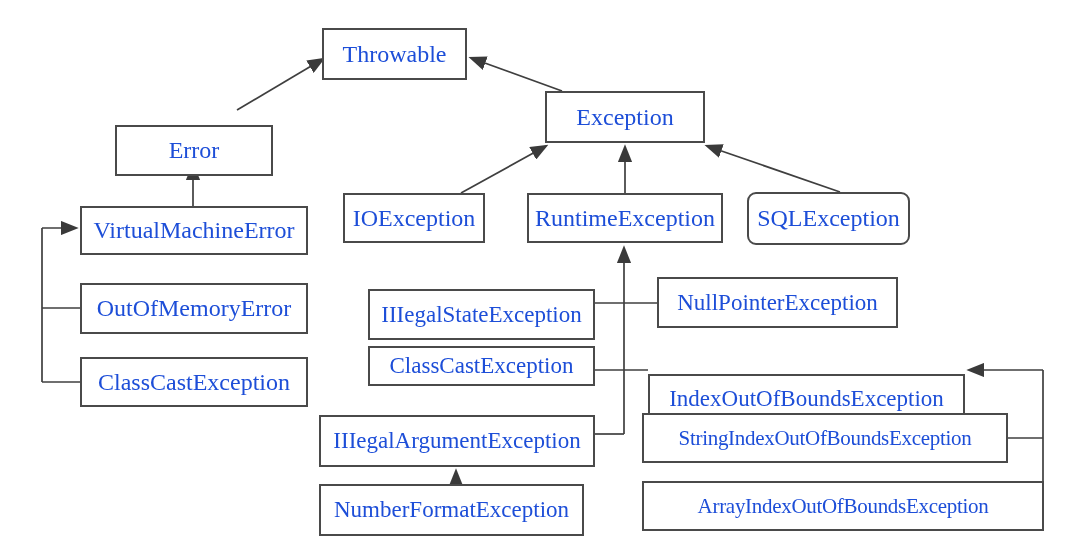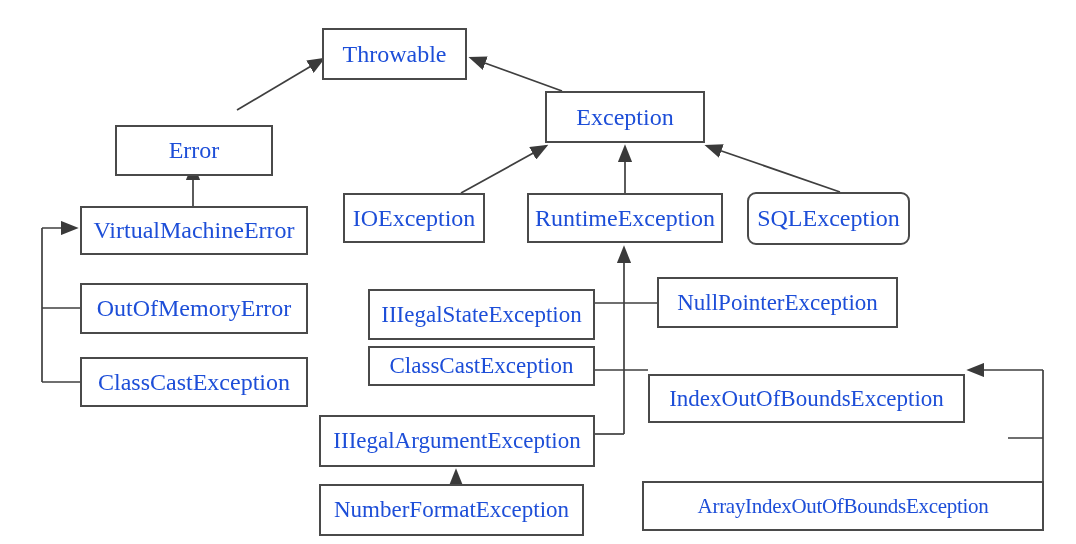--- a/index.html
+++ b/index.html
@@ -91,16 +91,17 @@
 
   <div class="node n-io">IOException</div>
   <div class="node n-runtime">RuntimeException</div>
   <div class="node n-sql">SQLException</div>
 
   <div class="node n-illegalstate fs23">IIIegalStateException</div>
   <div class="node n-nullpointer fs23">NullPointerException</div>
   <div class="node n-classcast fs23">ClassCastException</div>
   <div class="node n-indexoob fs23">IndexOutOfBoundsException</div>
   <div class="node n-illegalarg fs23">IIIegalArgumentException</div>
+  <div class="node n-stringindexoob fs21">StringIndexOutOfBoundsException</div>
   <div class="node n-numberformat fs23">NumberFormatException</div>
   <div class="node n-arrayindexoob fs21">ArrayIndexOutOfBoundsException</div>
 
 </div>
 
 </body></html>

